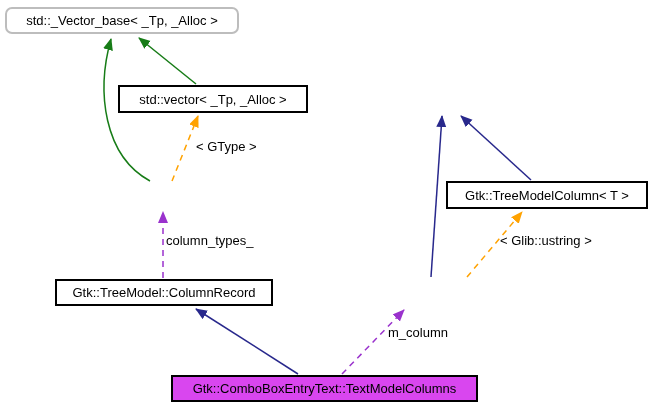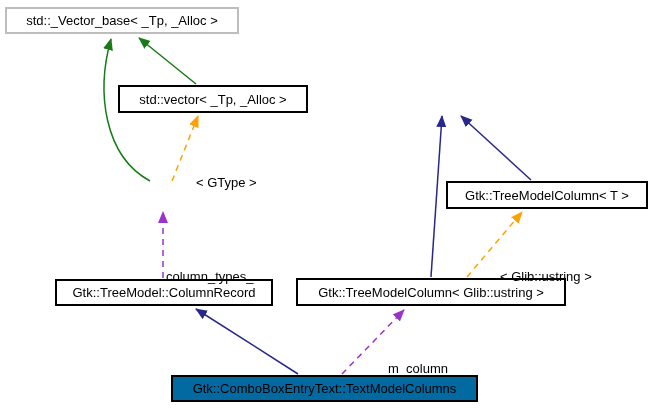--- a/index.html
+++ b/index.html
@@ -18,28 +18,27 @@
     background:#ffffff;
     color:#000000;
     font-size:13px;
     line-height:1;
     display:flex;
     align-items:center;
     justify-content:center;
     white-space:nowrap;
     cursor:pointer;
   }
-  .node.external{border-color:#bdbdbd;cursor:default;}
-  .node.current{background:#0369a1;cursor:default;}
+  .node.external{border-color:#bdbdbd;cursor:default;border-radius:7px;}
+  .node.current{background:#d946ef;cursor:default;}
   .edge-label{
     position:absolute;
     font-size:13px;
     color:#000000;
     white-space:nowrap;
-    margin-top:36px;
   }
 </style>
 </head>
 <body>
 
 <div class="canvas">
 
   <svg class="edges" width="655" height="408" viewBox="0 0 655 408">
     <defs>
       <marker id="ah-green" markerUnits="userSpaceOnUse" markerWidth="14" markerHeight="11" refX="11" refY="5" orient="auto">
@@ -78,21 +77,20 @@
   <div class="node external" style="left:5px;top:7px;width:234px;height:27px">std::_Vector_base&lt; _Tp, _Alloc &gt;</div>
 
   <div class="node" style="left:118px;top:85px;width:190px;height:28px">std::vector&lt; _Tp, _Alloc &gt;</div>
 
 
 
   <div class="node" style="left:446px;top:181px;width:202px;height:28px">Gtk::TreeModelColumn&lt; T &gt;</div>
 
   <div class="node" style="left:55px;top:279px;width:218px;height:27px">Gtk::TreeModel::ColumnRecord</div>
 
-  <div class="node" style="left:296px;top:278px;width:270px;height:28px">Gtk::TreeModelColumn&lt; Glib::ustring &gt;</div>
 
   <div class="node current" style="left:171px;top:375px;width:307px;height:27px">Gtk::ComboBoxEntryText::TextModelColumns</div>
 
   <div class="edge-label" style="left:196px;top:139px">&lt; GType &gt;</div>
 
   <div class="edge-label" style="left:166px;top:233px">column_types_</div>
 
   <div class="edge-label" style="left:500px;top:233px">&lt; Glib::ustring &gt;</div>
 
   <div class="edge-label" style="left:388px;top:325px">m_column</div>

